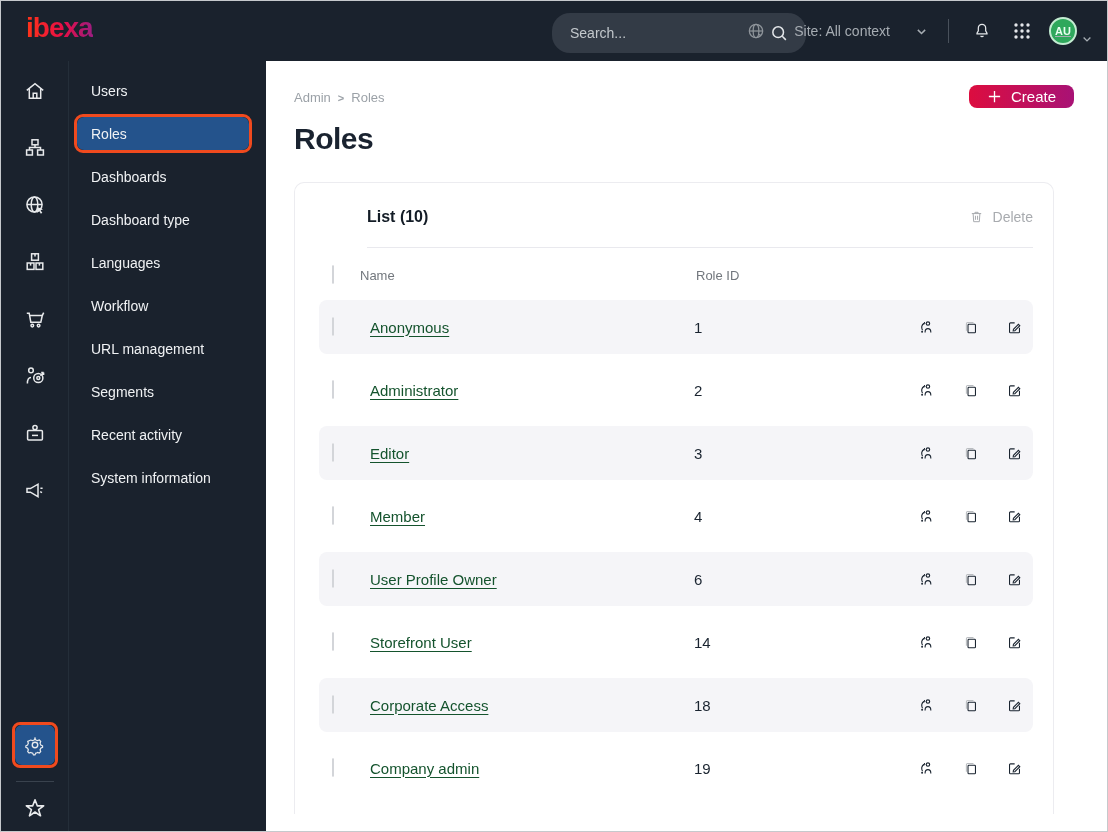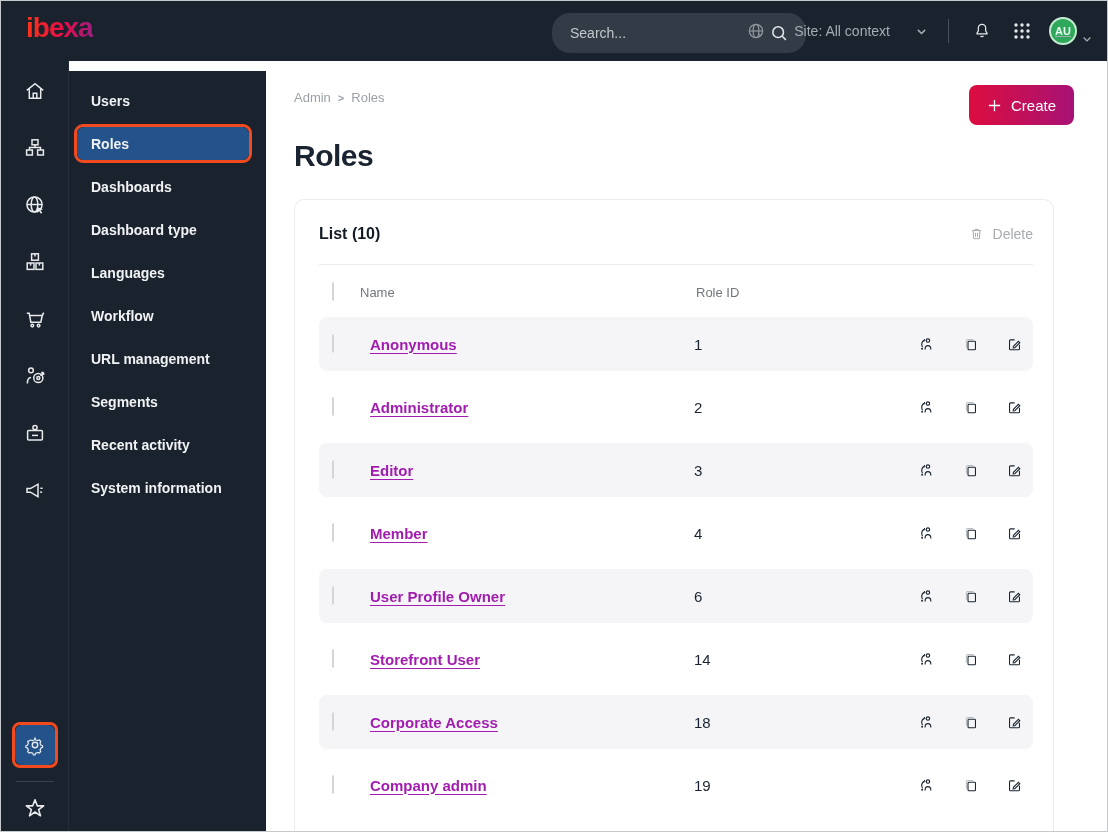--- a/index.html
+++ b/index.html
@@ -64,73 +64,73 @@
   }
   .rail-gear-inner{
     width:40px; height:40px; background:#24538c; border-radius:7px;
     display:flex; align-items:center; justify-content:center; color:#e8eaec;
   }
   .rail-divider{ width:38px; height:1px; background:#39424d; margin:13px 0; }
   .rail-star{ width:26px; height:26px; color:#e8eaec; display:flex; align-items:center; justify-content:center; cursor:pointer; }
 
   
   .menu{
-    position:absolute; left:68px; top:70px; bottom:0; width:197px;
-    background:#1a222d; padding-top:8px;font-weight:bold;
+    position:absolute; left:68px; top:60px; bottom:0; width:197px;
+    background:#1a222d; padding-top:8px;
   }
   .menu-item{
     height:43px; display:flex; align-items:center; padding-left:22px;
     color:#f0f2f4; font-size:14px; cursor:pointer;
   }
   .menu-item-selected-wrap{
     margin:2px 14px 2px 5px; border:3px solid #f04a1e; border-radius:9px; cursor:pointer;
   }
   .menu-item-selected{
     height:33px; background:#24538c; border-radius:7px;
     display:flex; align-items:center; padding-left:14px;
     color:#f0f2f4; font-size:14px;
   }
 
   
   .main{ position:absolute; left:265px; top:60px; right:0; bottom:0; background:#fff; overflow:hidden; }
   .main-header{ display:flex; justify-content:space-between; align-items:flex-start; padding:24px 33px 0 28px; }
   .breadcrumb{ display:flex; align-items:center; gap:7px; font-size:13px; color:#9ba1a7; margin-top:5px; }
   .breadcrumb .crumb{ cursor:pointer; }
   .create-btn{
-    display:flex; align-items:center; gap:9px; height:40px; padding:0 18px;
+    display:flex; align-items:center; gap:9px; height:23px; padding:0 18px;
     background:linear-gradient(90deg,#dc0d3f 0%,#a81275 100%);
     border:none; border-radius:8px; color:#fff; font-size:15px; font-weight:500;
     font-family:"Liberation Sans",sans-serif; cursor:pointer;
   }
   .page-title{ padding:14px 0 0 28px; font-size:30px; font-weight:800; color:#1a2330; letter-spacing:-0.5px; }
 
   
   .panel{
     margin:26px 53px 0 28px; border:1px solid #ececf0; border-radius:10px 10px 0 0;
     border-bottom:none; padding:0 20px 10px 24px; background:#fff;
   }
   .panel-header{
     display:flex; justify-content:space-between; align-items:center;
-    padding:25px 0 21px; border-bottom:1px solid #e9e9ee;
+    padding:25px 0 21px; border-bottom:1px solid #e9e9ee;margin-left:48px;
   }
   .panel-title{ font-size:16px; font-weight:700; color:#131c26; }
   .delete-btn{
     display:flex; align-items:center; gap:9px; color:#a8abaf; font-size:14px;
     background:none; border:none; font-family:"Liberation Sans",sans-serif; cursor:pointer;
   }
 
   .thead-row{ display:flex; align-items:center; padding:18px 0 16px; }
   .trow{ display:flex; align-items:center; height:54px; margin-bottom:9px; border-radius:8px; }
   .trow.alt{ background:#f5f5f8; }
   .cell-check{ flex:0 0 16px; margin-left:13px; }
   .checkbox{
     width:16px; height:16px; border:1px solid #d3d5d9; border-radius:3px; background:#fff; cursor:pointer;
   }
   .cell-name{ flex:0 0 324px; margin-left:22px; font-size:15px; color:#1a2430; }
-  .cell-name a{ color:#a21caf; text-decoration:underline; text-underline-offset:3px; cursor:pointer;font-weight:bold; }
+  .cell-name a{ color:#14532d; text-decoration:underline; text-underline-offset:3px; cursor:pointer; }
   .cell-id{ flex:0 0 200px; font-size:15px; color:#1a2430; }
   .col-label{ font-size:13px; color:#72777d;margin-left:12px; }
   .thead-row .cell-name, .thead-row .cell-id{ font-size:13px; color:#72777d; }
   .cell-actions{ margin-left:auto; display:flex; align-items:center; gap:26px; margin-right:10px; }
   .action-icon{ width:18px; height:18px; color:#1a2430; display:flex; align-items:center; justify-content:center; cursor:pointer; }
 
   svg{ display:block; }
 </style>
 </head>
 <body>

